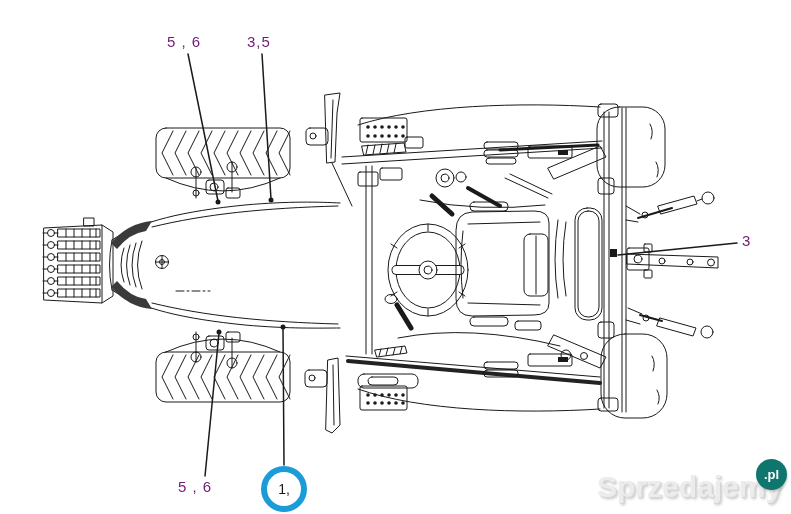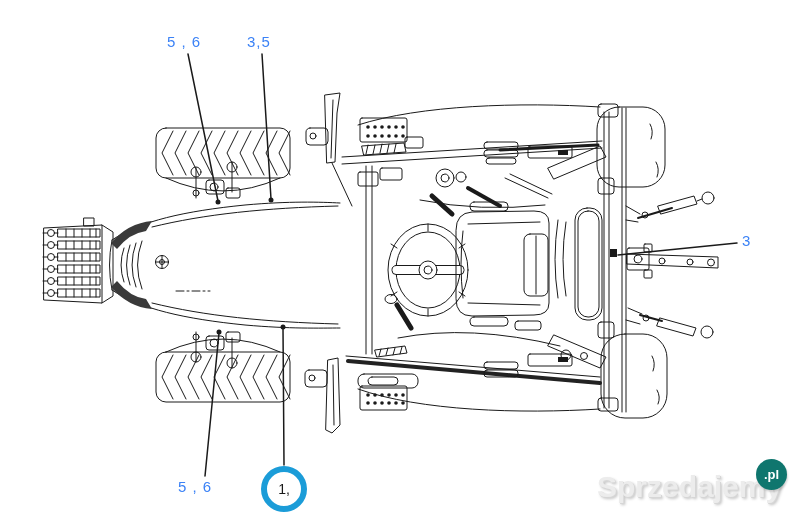--- a/index.html
+++ b/index.html
@@ -2,21 +2,21 @@
 <html><head>
 <meta charset="utf-8">
 <style>
   html,body{margin:0;padding:0;background:#fff;}
   .stage{
     position:relative;width:791px;height:514px;background:#ffffff;
     font-family:"Liberation Sans", sans-serif;overflow:hidden;
   }
   .stage svg{position:absolute;left:0;top:0;}
   .callout{
-    position:absolute;font-size:15px;color:#3b82f6;white-space:pre;
+    position:absolute;font-size:15px;color:#701a75;white-space:pre;
     letter-spacing:1px;font-weight:400;
   }
   .circle-highlight{
     position:absolute;left:261px;top:466px;width:34px;height:34px;
     border:6px solid #1b9cd8;border-radius:50%;
     display:flex;align-items:center;justify-content:center;
     font-size:14px;color:#1a1a1a;background:transparent;
   }
   .watermark{position:absolute;left:594px;top:466px;width:190px;height:42px;}
   .wm-text{

